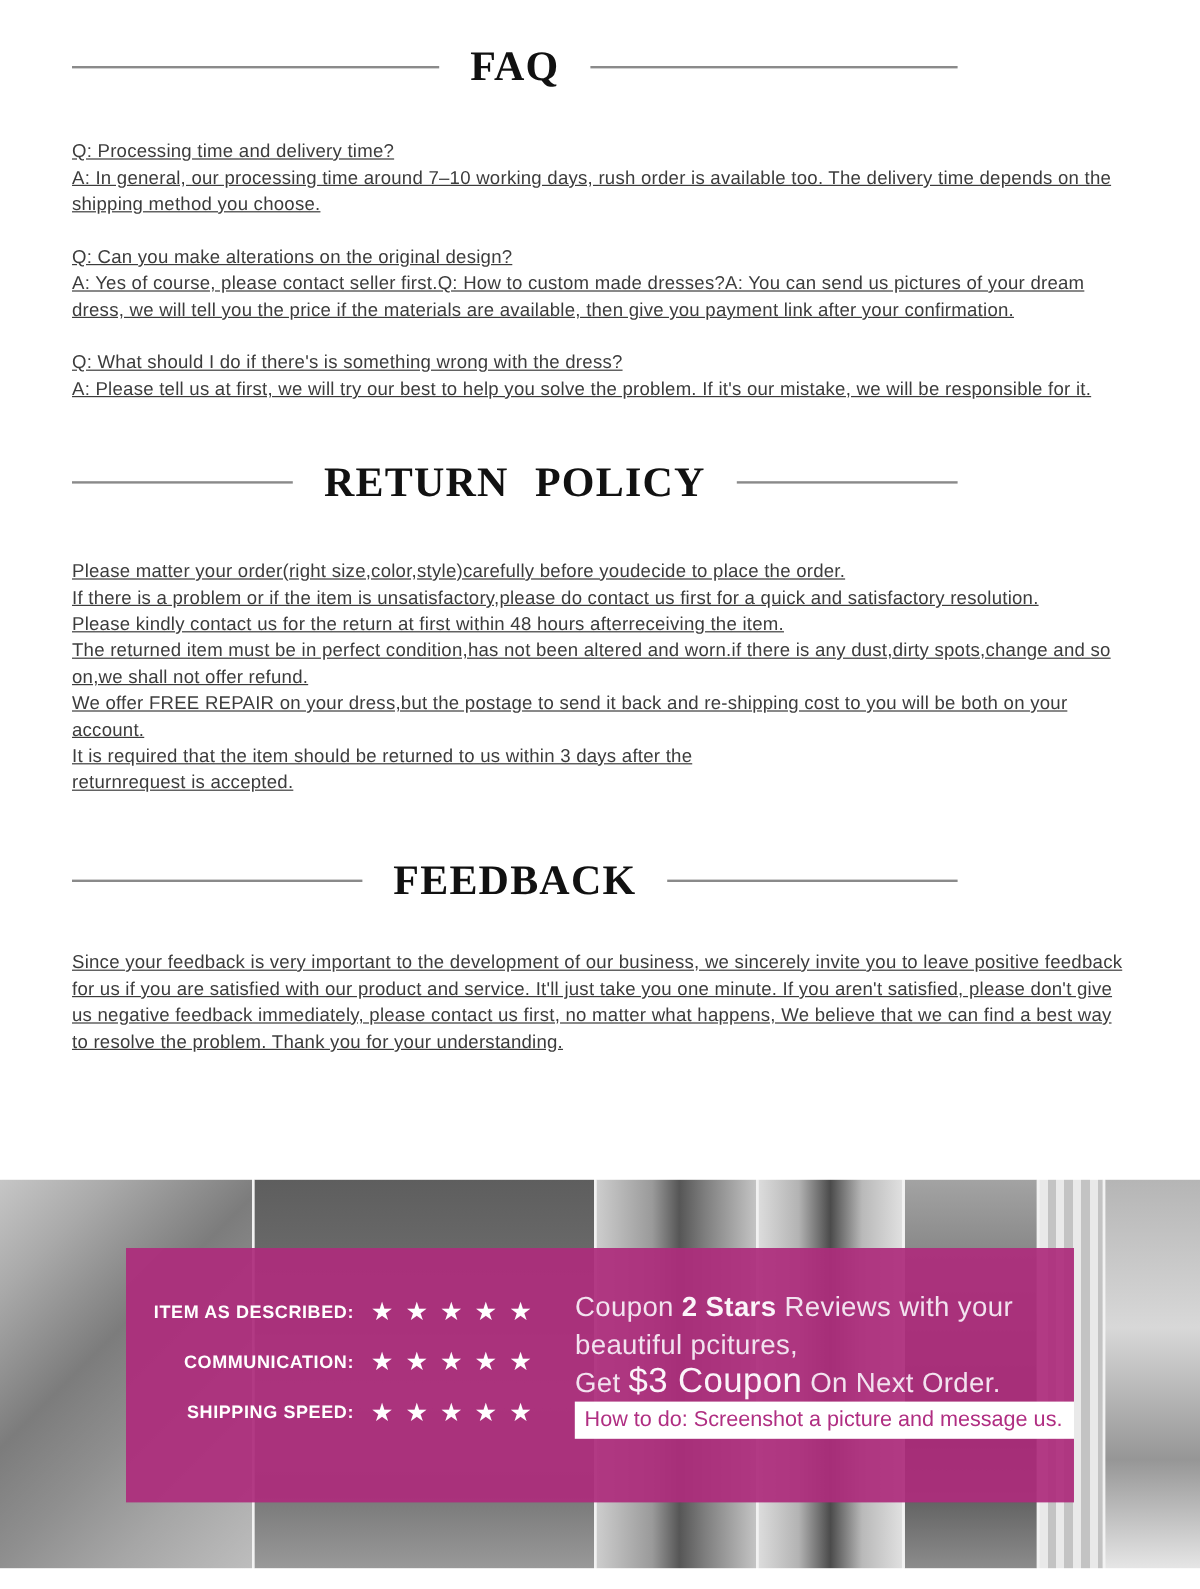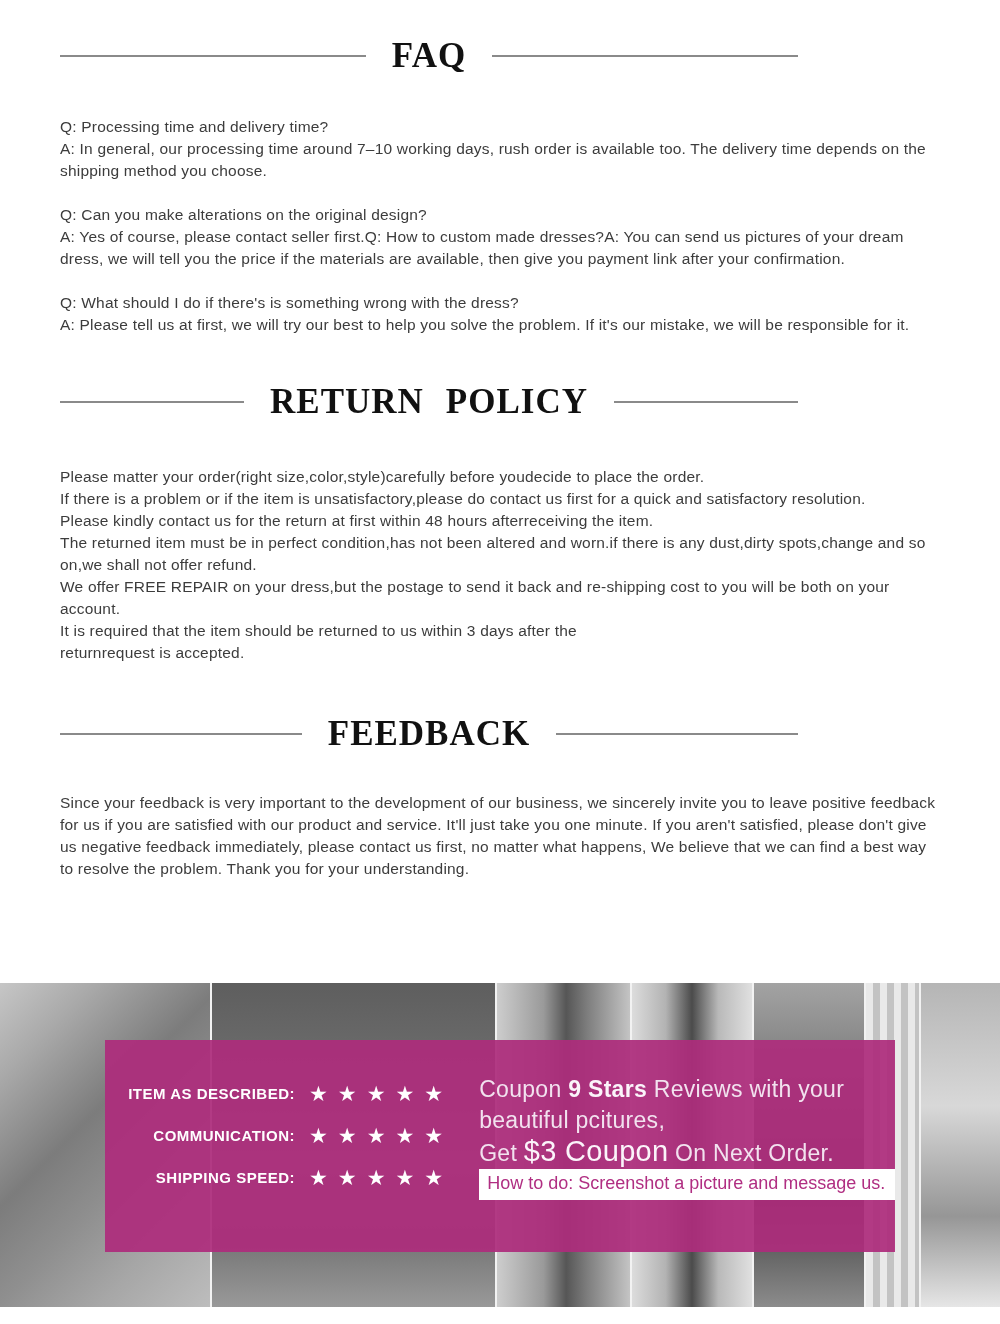--- a/index.html
+++ b/index.html
@@ -25,20 +25,21 @@
   }
   .hdr-faq      { padding-top:36px; }
   .hdr-return   { margin-top:46px; }
   .hdr-feedback { margin-top:50px; }
 
   
   .text-block {
     margin:16px 60px; width:880px;
     font-size:15.5px; line-height:22px; color:#3c3c3c;
     letter-spacing:0.2px;
+    text-decoration:underline;
   }
   .faq-body      { margin-top:40px; }
   .faq-item      { margin-bottom:22px; }
   .policy-body   { margin-top:44px; }
   .feedback-body { margin-top:38px; }
 
   
   .banner {
     position:absolute; left:0; top:983px;
     width:1000px; height:324px; overflow:hidden;
@@ -162,21 +163,21 @@
           <span class="rating-stars">★★★★★</span>
         </div>
         <div class="rating-row">
           <span class="rating-label">SHIPPING SPEED:</span>
           <span class="rating-stars">★★★★★</span>
         </div>
       </div>
 
       <div class="promo-text">
         <div class="promo-l1">
-          <span>Coupon </span><b>9 Stars</b><span> Reviews with your</span>
+          <span>Coupon </span><b>2 Stars</b><span> Reviews with your</span>
         </div>
         <div class="promo-l2">beautiful pcitures,</div>
         <div class="promo-l3">
           <span>Get </span><span class="big">$3 Coupon</span><span>  On Next Order.</span>
         </div>
         <div class="howto-box">How to do: Screenshot a picture and message us.</div>
       </div>
     </div>
   </div>
 

